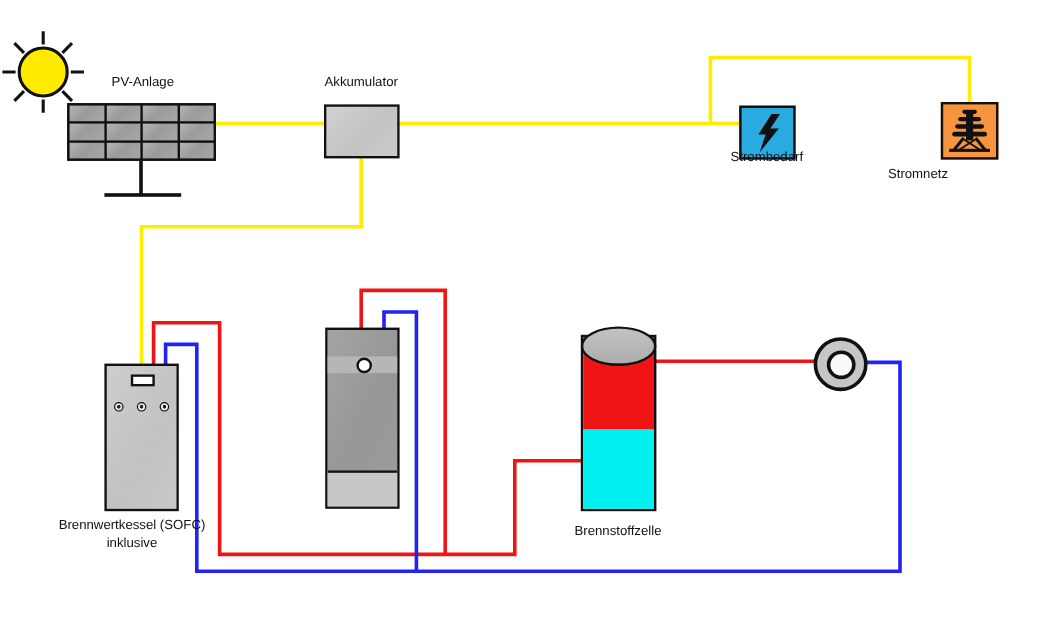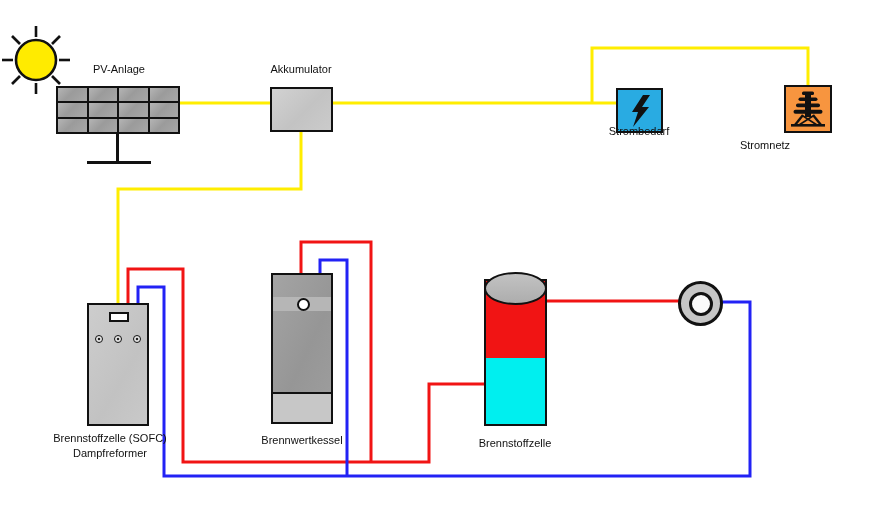--- a/index.html
+++ b/index.html
@@ -135,30 +135,29 @@
 
   <div class="sofc abs">
     <div class="sofc-display"></div>
     <div class="sofc-knobs">
       <span class="knob"></span>
       <span class="knob"></span>
       <span class="knob"></span>
     </div>
   </div>
   <div class="lbl abs" style="left:20px;top:431px;width:180px">
-    <div>Brennstoffzelle (SOFC)</div>
-    <div>Dampfreformer</div>
+    <div>Brennwertkessel (SOFC)</div>
+    <div>inklusive</div>
   </div>
 
   <div class="kessel abs">
     <div class="kessel-band"></div>
     <div class="kessel-eye"></div>
     <div class="kessel-foot"></div>
   </div>
-  <div class="lbl abs" style="left:242px;top:433px;width:120px">Brennwertkessel</div>
 
   <div class="puffer abs">
     <div class="puffer-body">
       <div class="puffer-hot" style="background-color: rgb(241, 20, 20);"></div>
       <div class="puffer-cold" style="background-color: rgb(0, 239, 239);"></div>
     </div>
     <div class="puffer-cap"></div>
   </div>
   <div class="lbl abs" style="left:465px;top:436px;width:100px">Brennstoffzelle</div>
 

